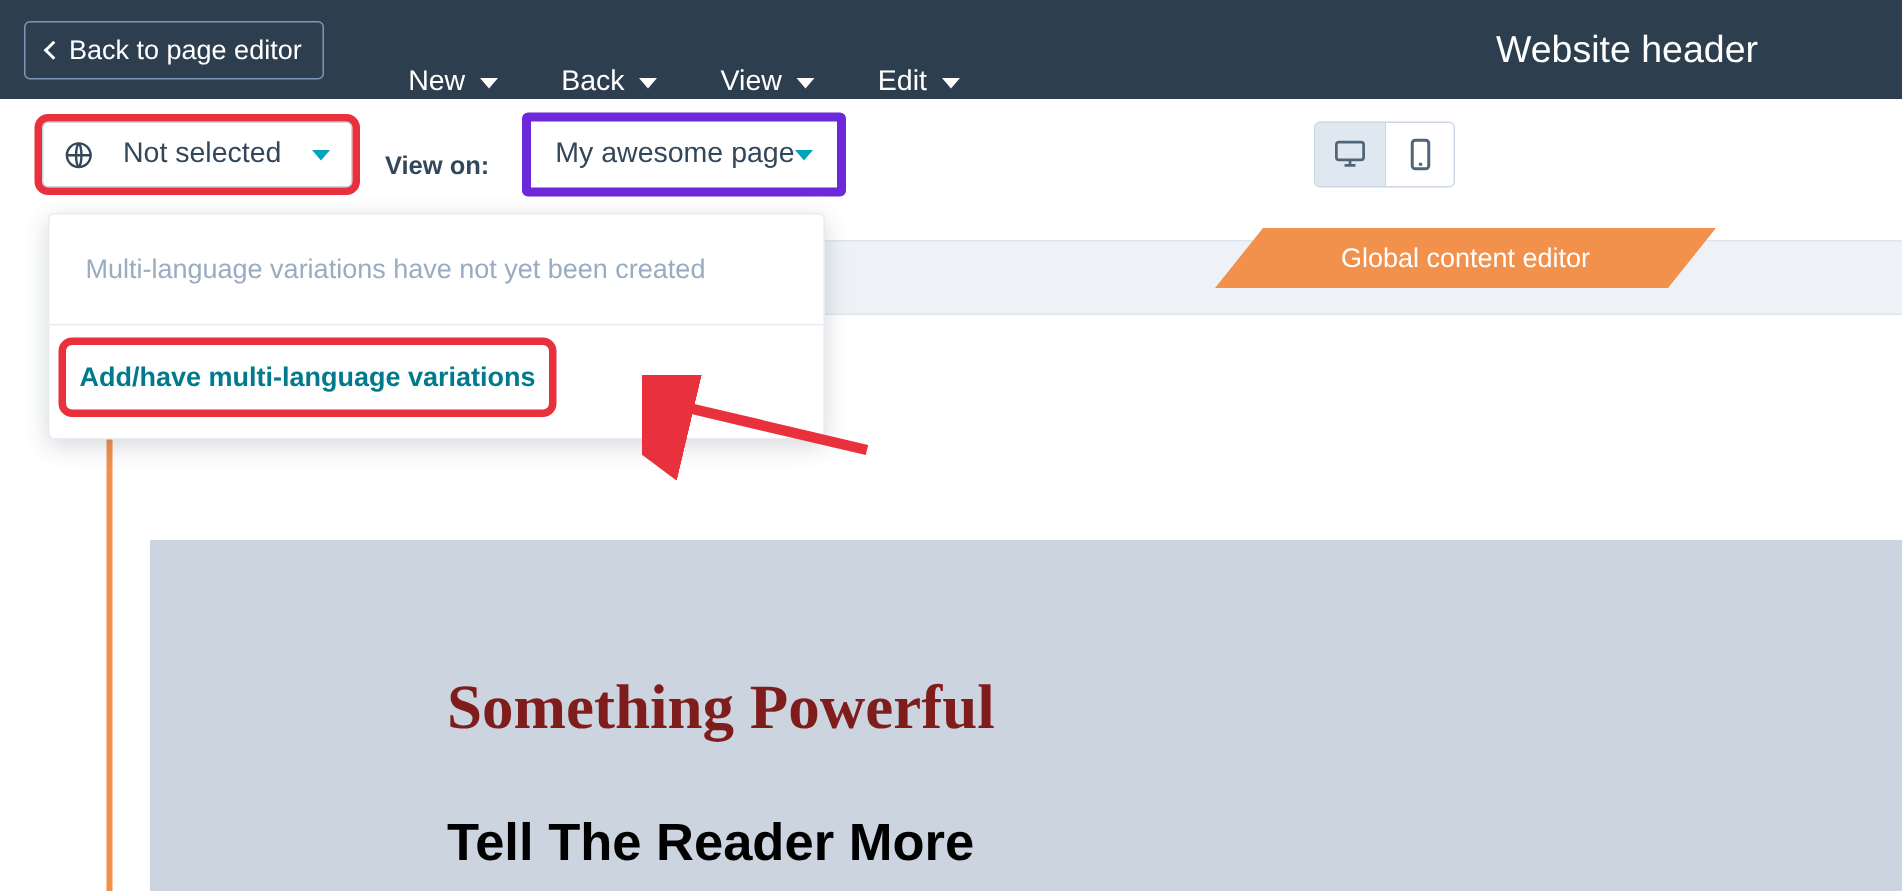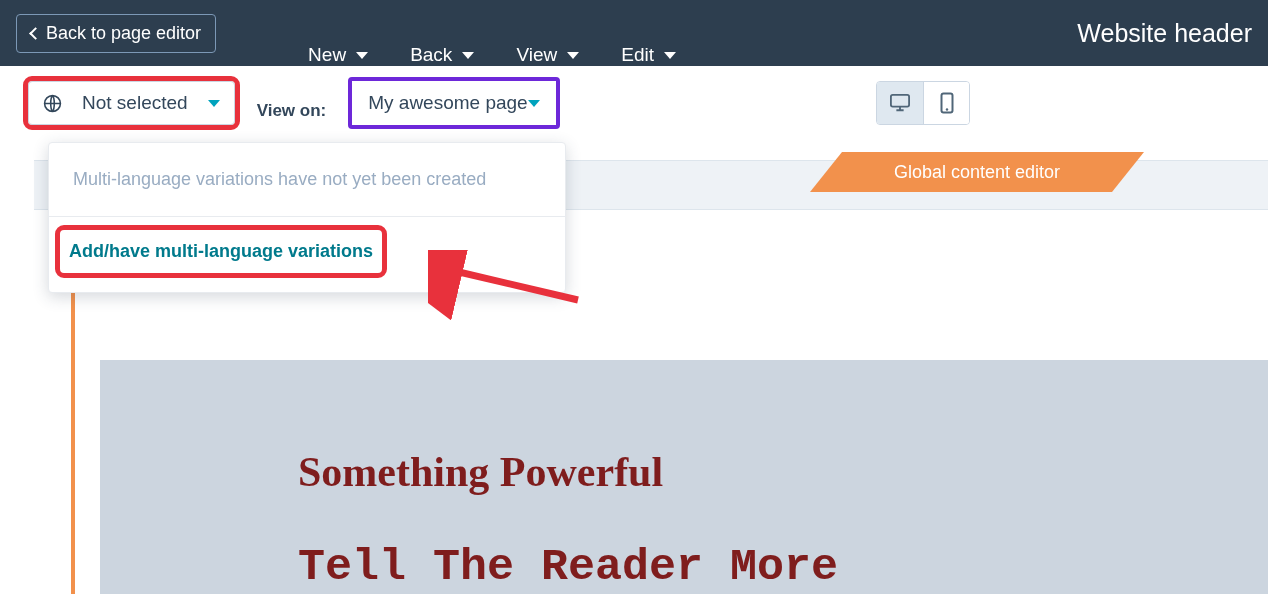--- a/index.html
+++ b/index.html
@@ -12,21 +12,20 @@
     position: relative;
   }
   
   .topnav {
     background: #2d3e4f;
     height: 66px;
     display: flex;
     align-items: center;
     padding: 0 16px;
     color: #fff;
-    gap: 36px;
   }
   .back-btn {
     display: flex;
     align-items: center;
     gap: 6px;
     border: 1.5px solid #7c98b6;
     border-radius: 4px;
     padding: 8px 14px;
     color: #fff;
     font-size: 18px;
@@ -36,20 +35,21 @@
   .nav-menu {
     display: flex;
     align-items: center;
     gap: 42px;
     margin-left: 56px;
     font-size: 19px;
   }
   .nav-item { display: flex; align-items: center; gap: 10px; cursor: pointer; margin-top: 44px; }
   .website-header {
     margin-left: auto;
+    margin-right: 80px;
     font-size: 25px;
     font-weight: 400;
   }
   
   .toolbar {
     height: 74px;
     display: flex;
     align-items: center;
     padding-left: 28px;
     gap: 22px;
@@ -78,21 +78,21 @@
   }
   .view-on-label {
     font-size: 17px;
     font-weight: 700;
     color: #33475b;
     margin-top: 16px;
   }
   .page-dd {
     display: flex;
     align-items: center;
-    border: 4px solid #6d28d9;
+    border: 6px solid #6d28d9;
     border-radius: 4px;
     padding: 11px 16px;
     font-size: 19px;
     color: #33475b;
     cursor: pointer;
   }
   .device-toggle {
     position: absolute;
     left: 876px;
     top: 50%;
@@ -110,21 +110,21 @@
     justify-content: center;
     cursor: pointer;
     background: #fff;
   }
   .device-btn.active { background: #dfe8f0; }
   .device-btn + .device-btn { border-left: 1px solid #cbd6e2; }
 
   
   .dropdown-panel {
     position: absolute;
-    left: 48px;
+    left: 32px;
     top: 142px;
     width: 518px;
     background: #fff;
     border: 1px solid #e8ebef;
     border-radius: 4px;
     box-shadow: 0 4px 16px rgba(46,62,78,0.20);
     z-index: 20;
   }
   .dropdown-msg {
     padding: 26px 24px 26px 24px;
@@ -204,24 +204,24 @@
     padding: 88px 0 0 198px;
   }
   .content-h1 {
     font-family: Georgia, "Times New Roman", serif;
     font-size: 42px;
     font-weight: 700;
     color: #7f1d1d;
     margin-bottom: 46px;
   }
   .content-h2 {
-    font-family: Liberation Mono, monospace;
-    font-size: 45px;
+    font-family: Liberation Sans, sans-serif;
+    font-size: 35px;
     font-weight: 700;
-    color: #7f1d1d;
+    color: #000000;
   }
 
   
   .arrow-annot {
     position: absolute;
     left: 428px;
     top: 250px;
     z-index: 25;
     pointer-events: none;
   }

